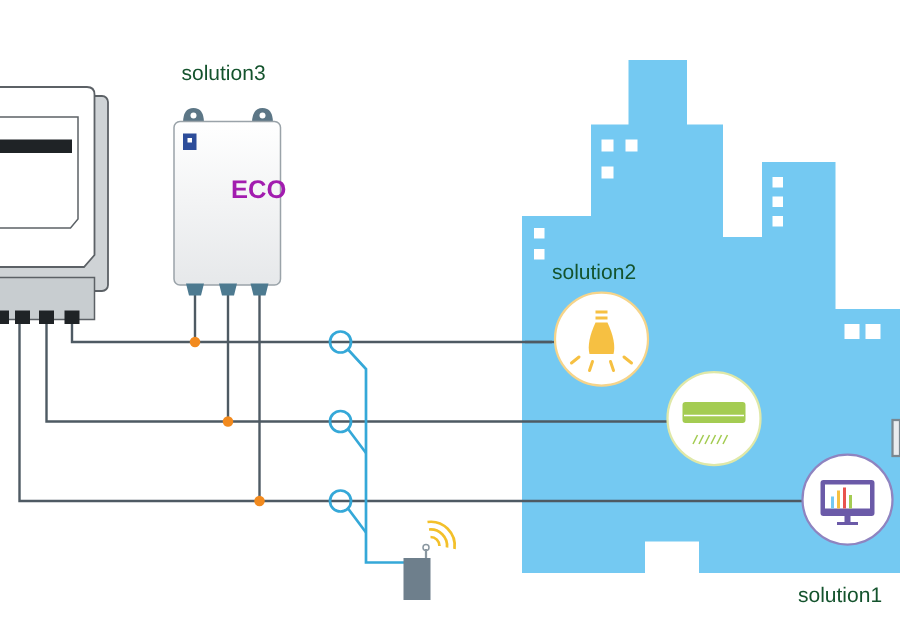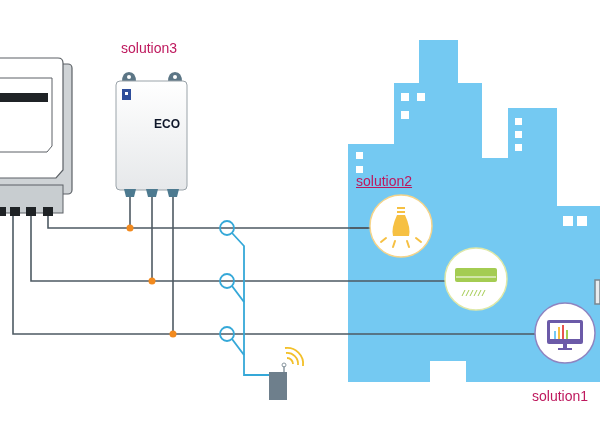--- a/index.html
+++ b/index.html
@@ -1,18 +1,18 @@
 <!DOCTYPE html>
 <html><head>
 <meta charset="utf-8">
 <style>
   html, body { margin: 0; padding: 0; background: #ffffff; }
   body { width: 600px; height: 429px; position: relative; overflow: hidden; font-family: "Liberation Sans", sans-serif; }
   svg { position: absolute; left: 0; top: 0; }
-  .label { position: absolute; font-family: "Liberation Sans", sans-serif; font-size: 14px; color: #be185d; }
+  .label { position: absolute; font-family: "Liberation Sans", sans-serif; font-size: 14px; color: #14532d; }
 </style>
 </head>
 <body>
 
 <svg width="600" height="429" viewBox="0 0 600 429">
 
   <g>
     <path d="M348,144 L394,144 L394,83 L419,83 L419,40 L458,40 L458,83 L482,83 L482,158 L508,158 L508,108 L557,108 L557,206 L600,206 L600,382 L466,382 L466,361 L430,361 L430,382 L348,382 Z" fill="#74c9f2"></path>
 
     <rect x="401" y="93" width="8" height="8" fill="#fff"></rect>
@@ -127,15 +127,15 @@
     <rect x="554" y="331" width="2" height="8" fill="#74c9f2"></rect>
     <rect x="558" y="327" width="2" height="12" fill="#f6c042"></rect>
     <rect x="562" y="325" width="2" height="14" fill="#e8534f"></rect>
     <rect x="566" y="330" width="2" height="9" fill="#a4cc52"></rect>
     <rect x="563" y="344" width="4" height="4" fill="#6b5aa8"></rect>
     <rect x="558" y="348" width="14" height="2" fill="#6b5aa8"></rect>
   </g>
 </svg>
 
 <div class="label" style="left:121px; top:40px;">solution3</div>
-<div class="label" style="left:154px; top:117px; font-size:12px; font-weight:bold; color:#0f172a;">ECO</div>
-<div class="label" style="left:356px; top:173px;text-decoration:underline;">solution2</div>
+<div class="label" style="left:154px; top:117px; font-size:17px; font-weight:bold; color:#a21caf;">ECO</div>
+<div class="label" style="left:368px; top:173px;">solution2</div>
 <div class="label" style="left:532px; top:388px;">solution1</div>
 
 </body></html>

